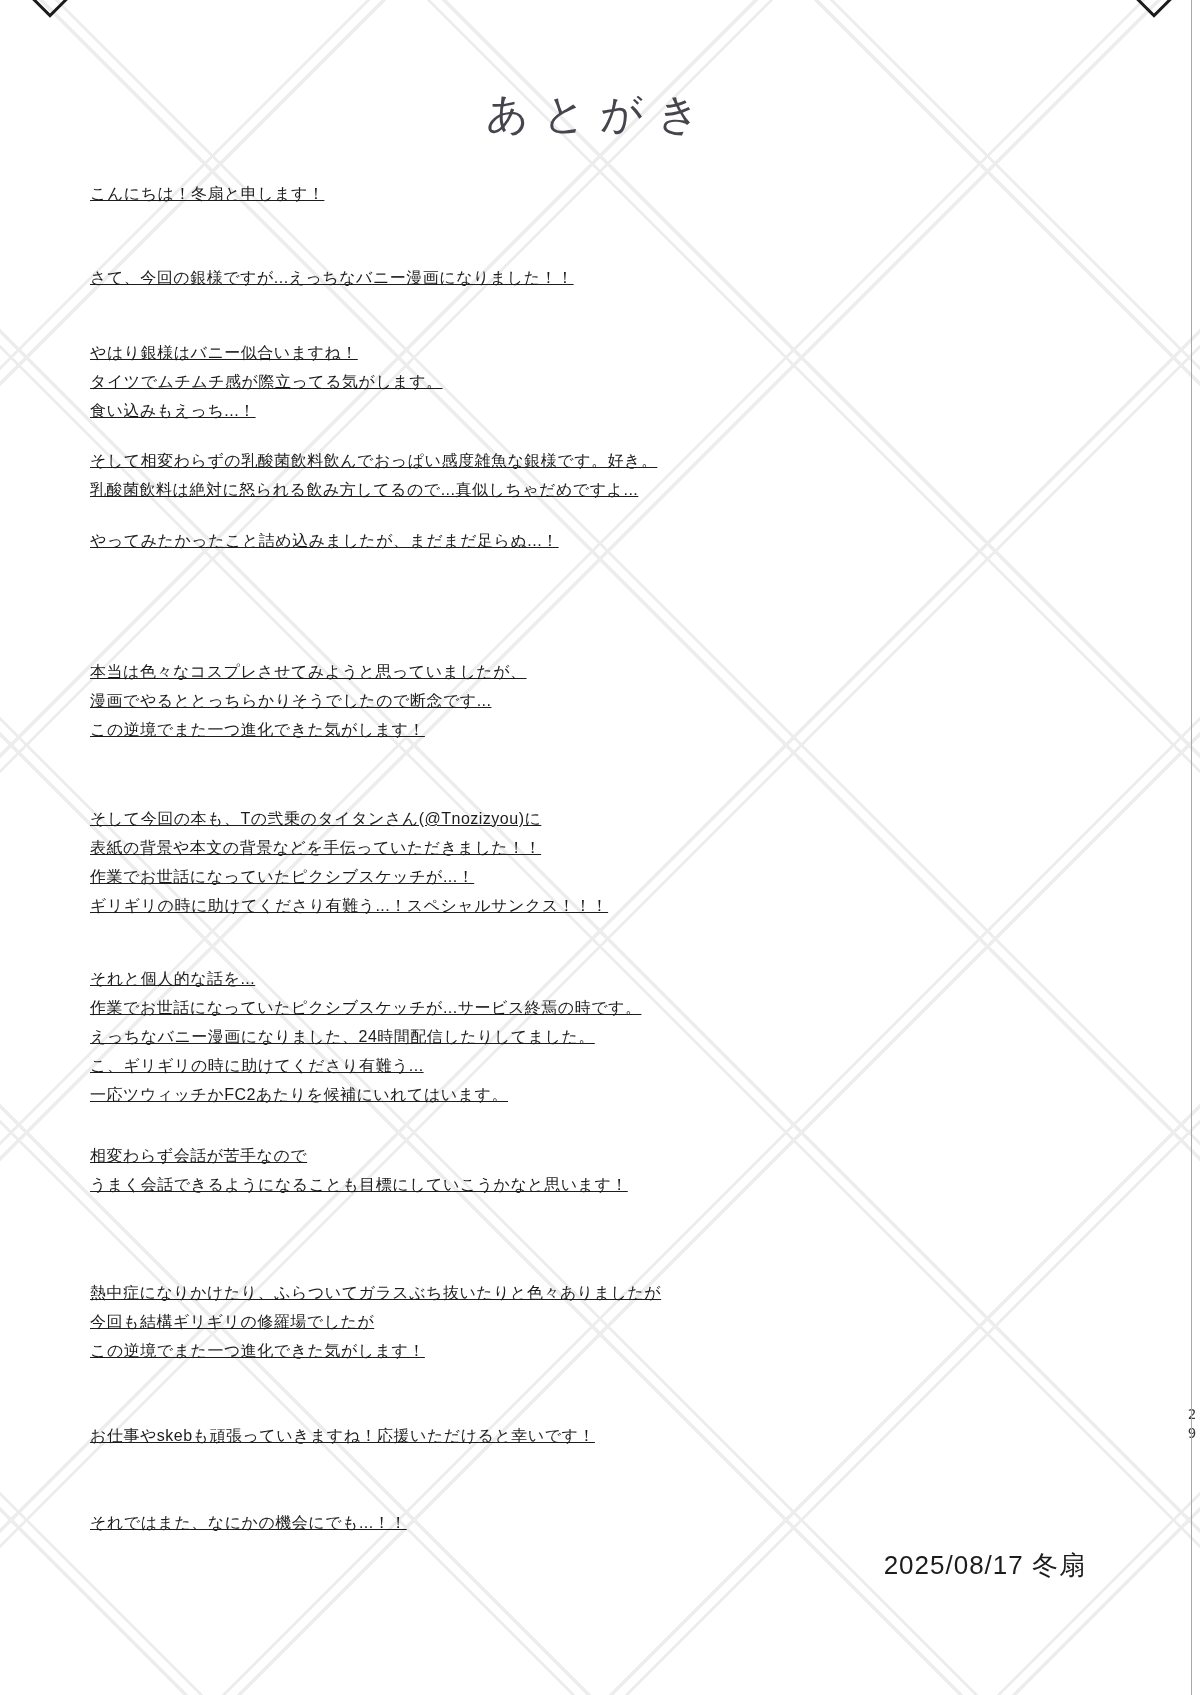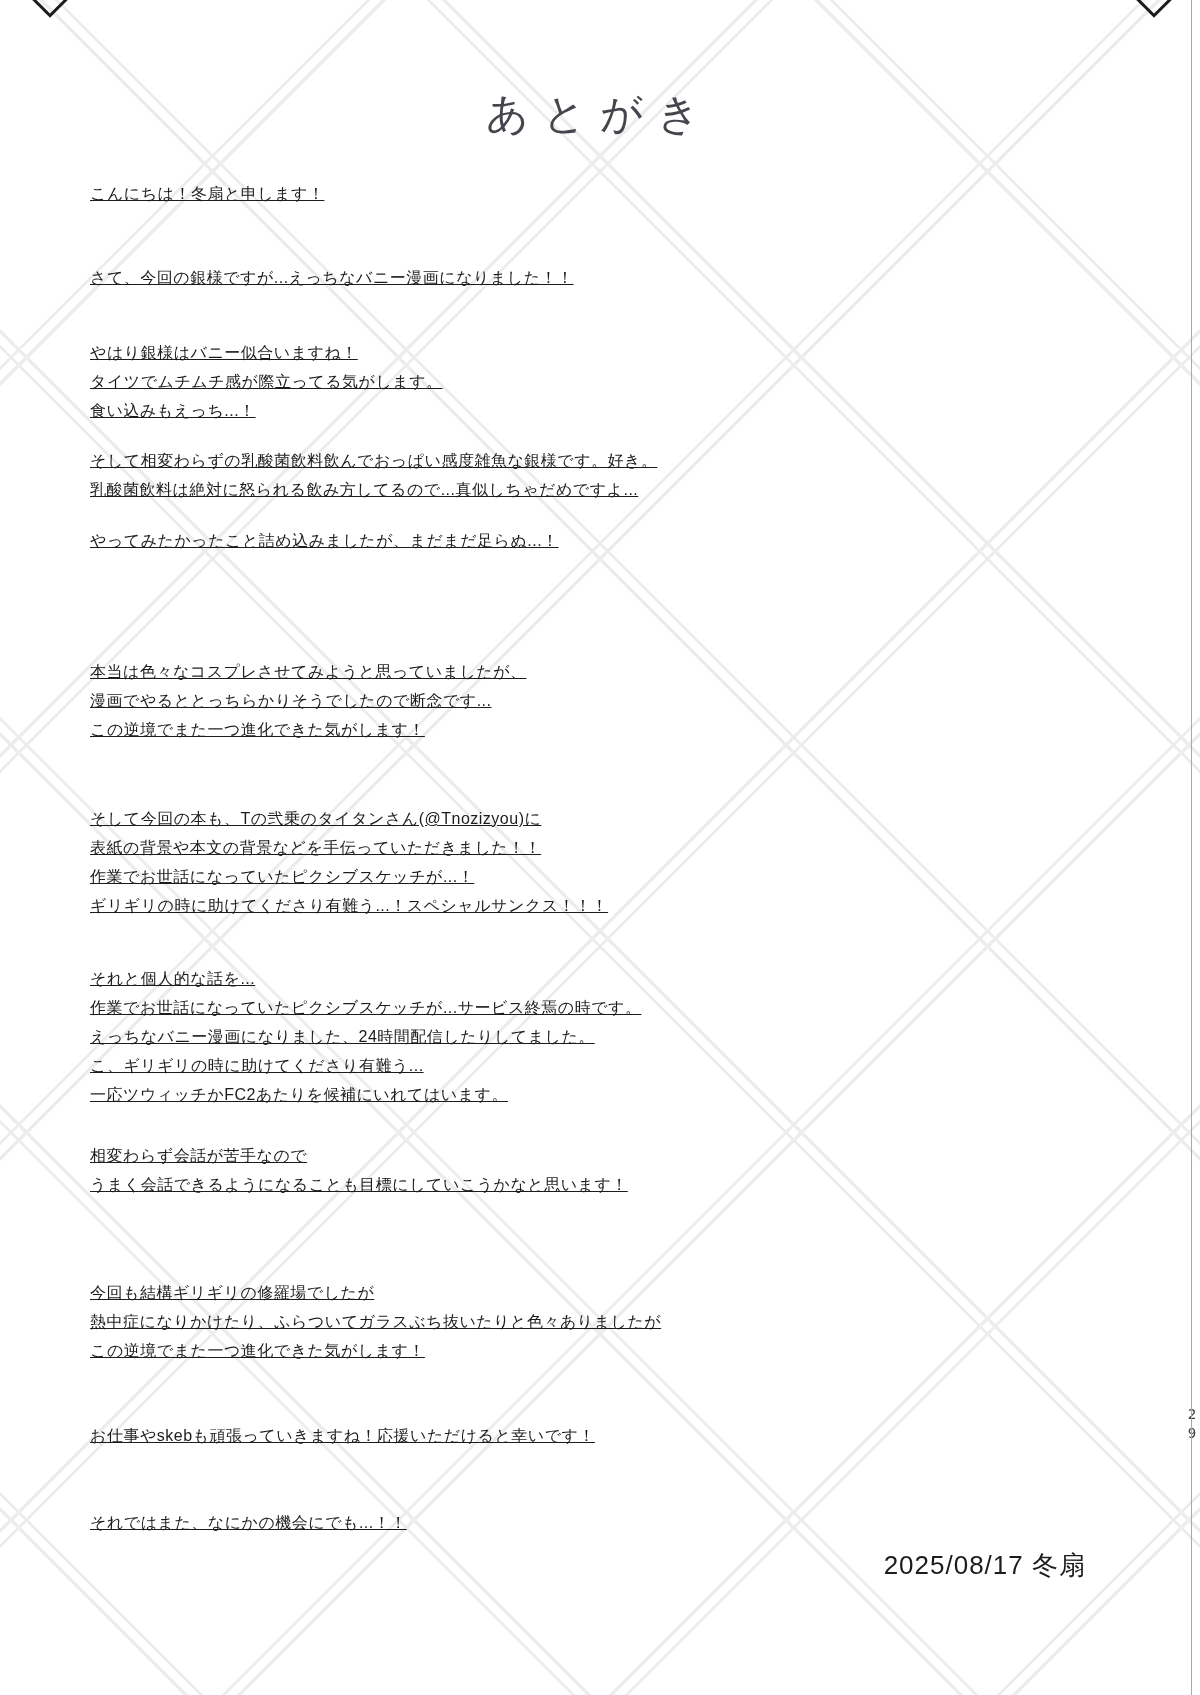--- a/index.html
+++ b/index.html
@@ -131,22 +131,22 @@
     <div class="line">こ、ギリギリの時に助けてくださり有難う...</div>
     <div class="line">一応ツウィッチかFC2あたりを候補にいれてはいます。</div>
   </div>
 
   <div class="para" style="top:1141px">
     <div class="line">相変わらず会話が苦手なので</div>
     <div class="line">うまく会話できるようになることも目標にしていこうかなと思います！</div>
   </div>
 
   <div class="para" style="top:1278px">
+    <div class="line">熱中症になりかけたり、ふらついてガラスぶち抜いたりと色々ありましたが</div>
     <div class="line">今回も結構ギリギリの修羅場でしたが</div>
-    <div class="line">熱中症になりかけたり、ふらついてガラスぶち抜いたりと色々ありましたが</div>
     <div class="line">この逆境でまた一つ進化できた気がします！</div>
   </div>
 
   <div class="para" style="top:1421px">
     <div class="line">お仕事やskebも頑張っていきますね！応援いただけると幸いです！</div>
   </div>
 
   <div class="para" style="top:1508px">
     <div class="line">それではまた、なにかの機会にでも...！！</div>
   </div>

